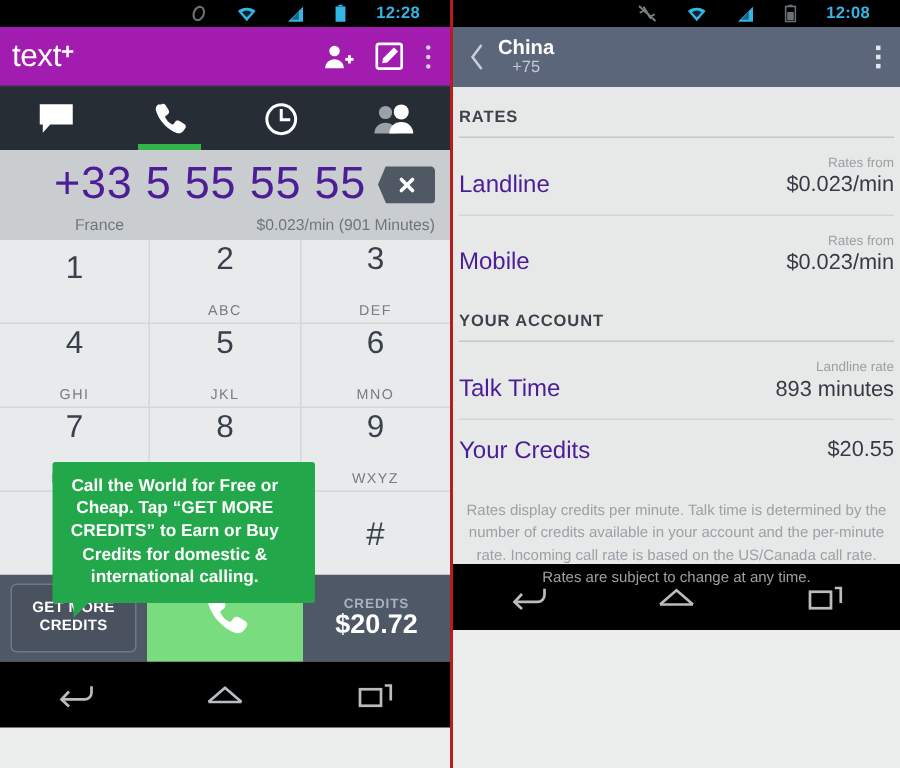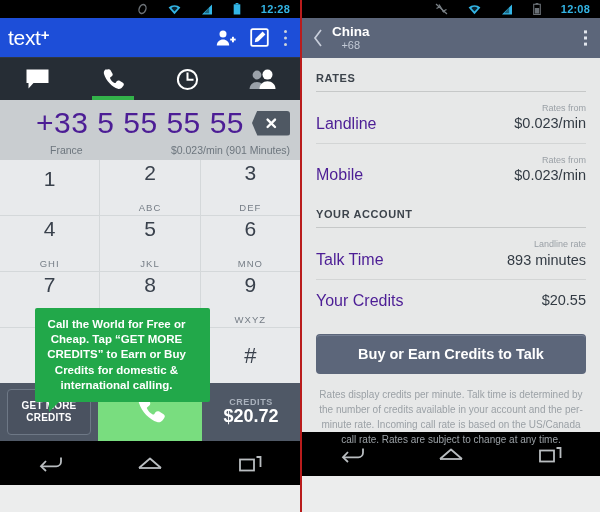--- a/index.html
+++ b/index.html
@@ -10,28 +10,28 @@
     overflow: hidden;
   }
   .stage { position: relative; width: 600px; height: 512px; display: flex; }
   .phone { position: relative; width: 300px; height: 512px; overflow: hidden; background: #eceded; }
   .phone.right { border-left: 2px solid #b91c1c; }
 
   
   .statusbar {
     height: 18px; background: #000000;
     display: flex; align-items: center; justify-content: flex-end;
-    padding-right: 10px; gap: 20px;
+    padding-right: 20px; gap: 20px;
   }
   .sb-icon { display: flex; align-items: center; }
   .sb-time { color: #33b5e5; font-size: 11px; font-weight: bold; letter-spacing: .2px; }
 
   
   .appbar {
-    height: 40px; background: #1d4ed8;
+    height: 40px; background: #a21caf;
     display: flex; align-items: center; padding: 0 8px;
     border-bottom: 1px solid #2f3741;
     gap: 24px;
   }
   .logo { color: #ffffff; font-size: 21px; letter-spacing: -.3px; display: flex; align-items: flex-start; }
   .logo .plus { font-size: 15px; line-height: 1; margin-top: 1px; font-weight: bold; }
   .appbar-actions { margin-left: auto; display: flex; align-items: center; gap: 14px; padding-right: 4px; }
   .ab-btn { display: flex; align-items: center; justify-content: center; cursor: pointer; }
 
   
@@ -120,21 +120,21 @@
   .r-header {
     height: 40px; background: #5c667a; display: flex; align-items: center;
     padding: 0 8px; gap: 6px; text-align: center;
   }
   .r-back { width: 16px; display: flex; align-items: center; justify-content: center; cursor: pointer; }
   .r-titlewrap { display: flex; flex-direction: column; justify-content: center; line-height: 1.15; }
   .r-title { color: #ffffff; font-size: 13.5px; font-weight: bold; }
   .r-subtitle { color: #c3cad6; font-size: 11px; }
   .r-overflow { margin-left: auto; padding-right: 4px; cursor: pointer; display: flex; align-items: center; }
 
-  .r-body { background: #e7e8e8; height: 374px; padding: 0 14px; position: relative; }
+  .r-body { background: #e7e8e8; height: 318px; padding: 0 4px; position: relative; }
   .r-section-hd {
     font-size: 11px; font-weight: bold; color: #3c434b; letter-spacing: .6px;
     padding-top: 14px; padding-bottom: 7px;
     border-bottom: 1px solid #c6c8c8;
   }
   .r-row {
     display: flex; align-items: flex-end; justify-content: space-between;
     padding: 11px 0 10px 0; border-bottom: 1px solid #d3d5d5;
   }
   .r-row.last { border-bottom: none; }
@@ -394,21 +394,21 @@
     </div>
 
     <div class="r-header">
       <span class="r-back">
         <svg width="10" height="20" viewBox="0 0 10 20">
             <path d="M8 2 2 10 8 18" fill="none" stroke="#c8cedb" stroke-width="1.7"></path>
           </svg>
       </span>
       <div class="r-titlewrap">
         <span class="r-title">China</span>
-        <span class="r-subtitle">+68</span>
+        <span class="r-subtitle">+75</span>
       </div>
       <span class="r-overflow">
         <svg width="5" height="18" viewBox="0 0 5 18">
             <rect x="1" y="1.4" width="3" height="3" fill="#e2e6ed"></rect>
             <rect x="1" y="7.5" width="3" height="3" fill="#e2e6ed"></rect>
             <rect x="1" y="13.6" width="3" height="3" fill="#e2e6ed"></rect>
           </svg>
       </span>
     </div>
 
@@ -438,21 +438,20 @@
           <span class="r-row-value">893 minutes</span>
         </span>
       </div>
       <div class="r-row last">
         <span class="r-row-label">Your Credits</span>
         <span class="r-row-right">
           <span class="r-row-value">$20.55</span>
         </span>
       </div>
 
-      <div class="r-cta">Buy or Earn Credits to Talk</div>
 
       <div class="r-disclaimer">Rates display credits per minute. Talk time is determined by the number of credits available in your account and the per-minute rate. Incoming call rate is based on the US/Canada call rate. Rates are subject to change at any time.</div>
     </div>
 
     <div class="navbar">
       <span class="nav-btn">
         <svg width="30" height="20" viewBox="0 0 30 20">
             <path d="M26 4.5v4.2c0 2.6-2.1 4.6-4.7 4.6H7" fill="none" stroke="#b9bdc0" stroke-width="1.8"></path>
             <path d="M11 8 6 13.3 11 18" fill="none" stroke="#b9bdc0" stroke-width="1.8"></path>
           </svg>

